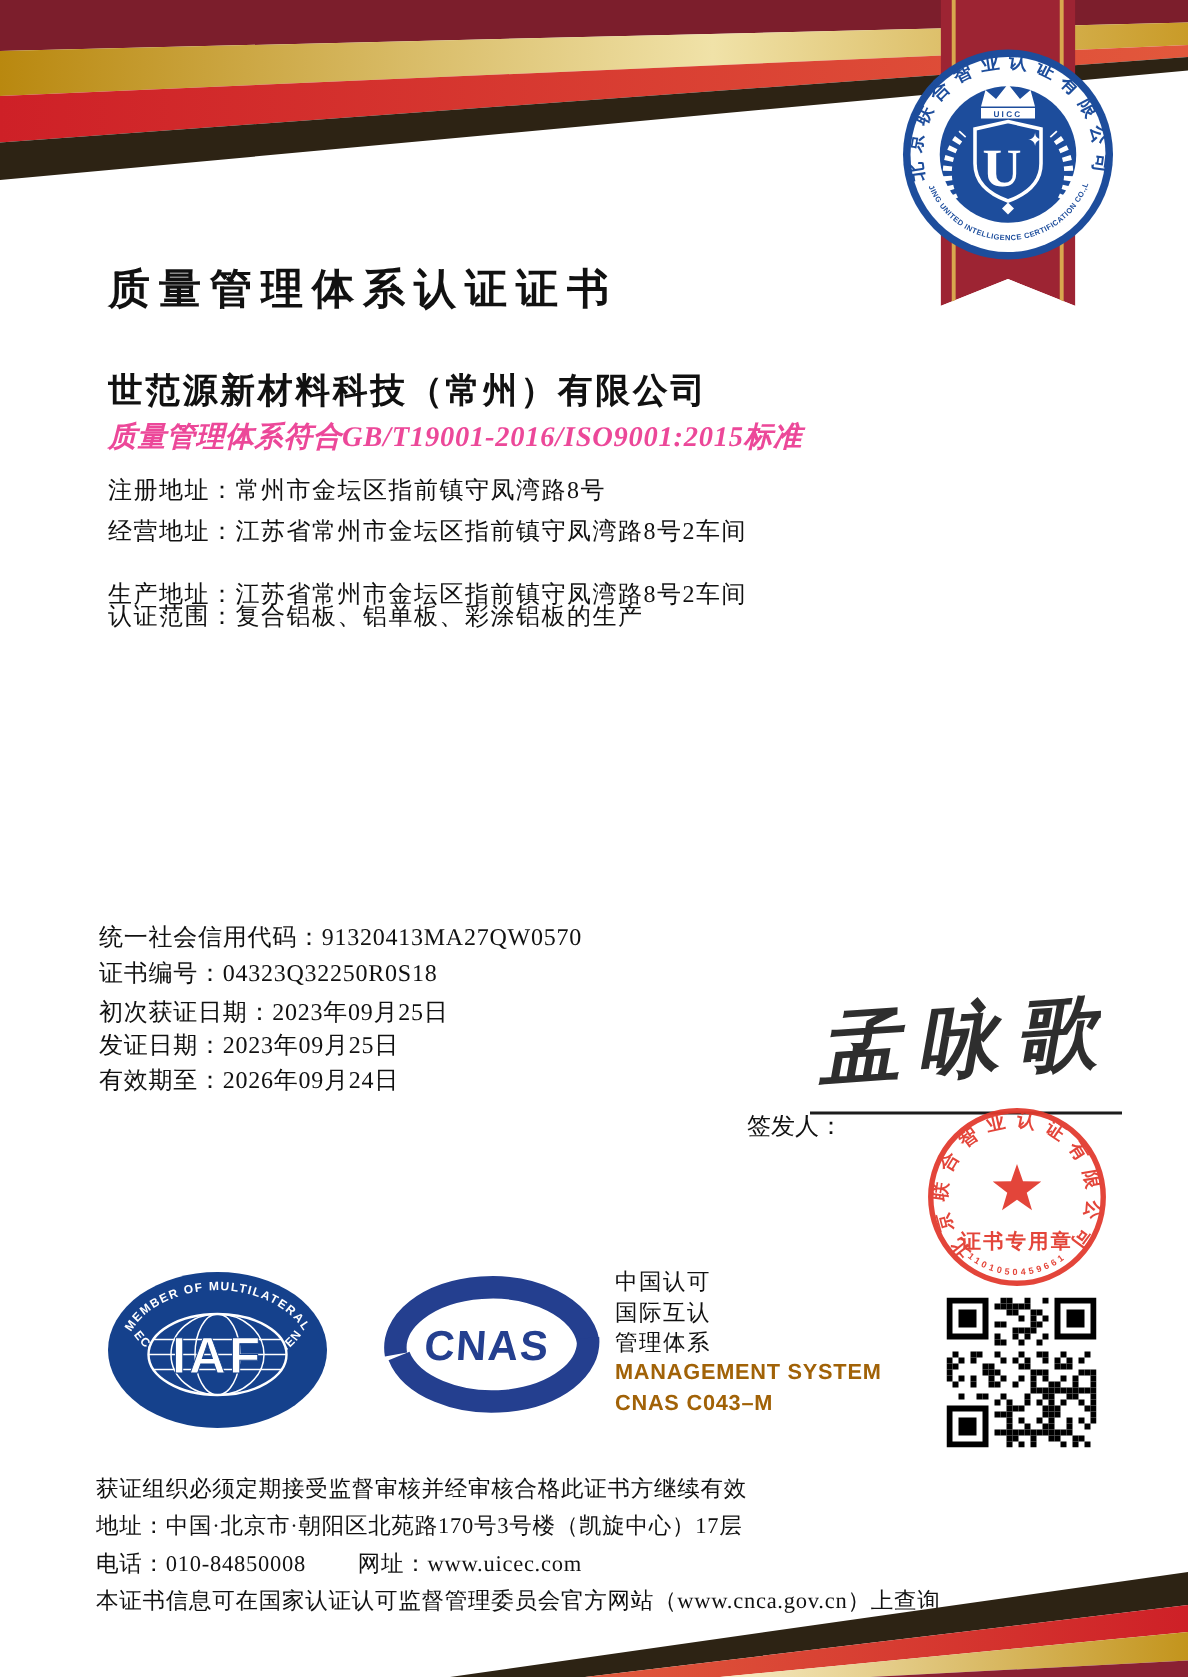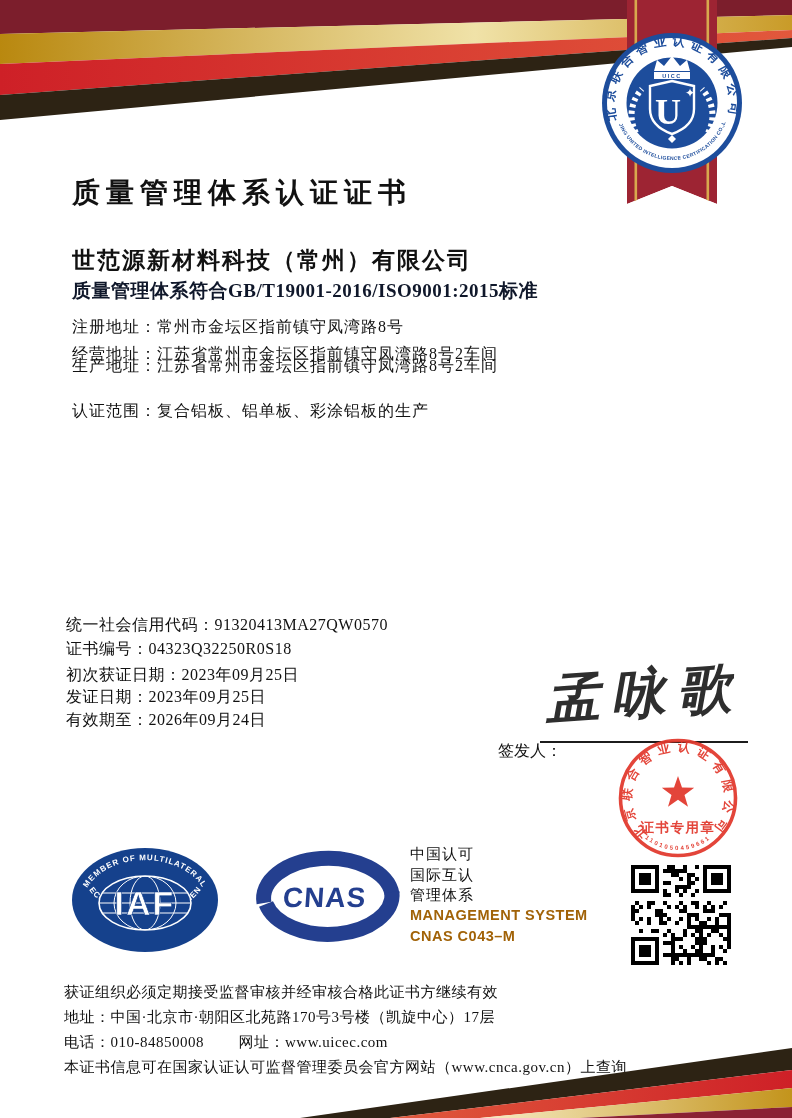--- a/index.html
+++ b/index.html
@@ -1,21 +1,21 @@
 <!DOCTYPE html>
 <html><head>
 <meta charset="utf-8">
 <style>
   html,body{margin:0;padding:0;background:#e8e8e8;}
   .page{position:relative;width:792px;height:1118px;background:#ffffff;overflow:hidden;
         font-family:"Liberation Serif","DejaVu Serif",serif;color:#1a1a1a;}
   .abs{position:absolute;}
   .title{left:72px;top:174px;font-size:28px;font-weight:bold;letter-spacing:6px;color:#111;}
   .company{left:72px;top:245px;font-size:23px;font-weight:bold;letter-spacing:2px;color:#111;}
-  .standard{left:72px;top:278px;font-size:19px;font-weight:bold;letter-spacing:0.5px;color:#0f172a;}
+  .standard{left:72px;top:278px;font-size:19px;font-weight:bold;letter-spacing:0.5px;color:#ec4899;font-style:italic;}
   .infoline{left:72px;font-size:16px;letter-spacing:1px;color:#111;}
   .detline{left:66px;font-size:16px;letter-spacing:0.5px;color:#111;}
   .signer{left:498px;top:705px;font-size:16px;color:#111;margin-top:36px;}
   .signature{left:545px;top:658px;font-size:54px;font-weight:bold;font-style:italic;
              color:#2e2e2e;letter-spacing:12px;transform:rotate(-4deg);white-space:nowrap;
              font-family:"DejaVu Serif","Liberation Serif",serif;}
   .sig-line{left:540px;top:741px;width:208px;height:2px;background:#1c1c1c;}
   .stamp{left:616px;top:736px;opacity:0.94;}
   .accred{left:410px;width:220px;}
   .accred .cnline{font-size:15px;font-weight:normal;letter-spacing:1px;height:20.5px;color:#111;}
@@ -97,21 +97,21 @@
       <path d="M 68,108 L 72,104 L 76,108 L 72,112 Z" fill="#ffffff"></path>
     </g>
   </svg>
 
   <div class="abs title">质量管理体系认证证书</div>
   <div class="abs company">世范源新材料科技（常州）有限公司</div>
   <div class="abs standard">质量管理体系符合GB/T19001-2016/ISO9001:2015标准</div>
 
   <div class="abs infoline" style="top:317px">注册地址：常州市金坛区指前镇守凤湾路8号</div>
   <div class="abs infoline" style="top:344px">经营地址：江苏省常州市金坛区指前镇守凤湾路8号2车间</div>
-  <div class="abs infoline" style="top:356px">生产地址：江苏省常州市金坛区指前镇守凤湾路8号2车间</div>
+  <div class="abs infoline" style="top:386px">生产地址：江苏省常州市金坛区指前镇守凤湾路8号2车间</div>
   <div class="abs infoline" style="top:401px">认证范围：复合铝板、铝单板、彩涂铝板的生产</div>
 
   <div class="abs detline" style="top:615px">统一社会信用代码：91320413MA27QW0570</div>
   <div class="abs detline" style="top:639px">证书编号：04323Q32250R0S18</div>
   <div class="abs detline" style="top:665px">初次获证日期：2023年09月25日</div>
   <div class="abs detline" style="top:687px">发证日期：2023年09月25日</div>
   <div class="abs detline" style="top:710px">有效期至：2026年09月24日</div>
 
   <div class="abs signer">签发人：</div>
   <div class="abs signature">孟咏歌</div>

